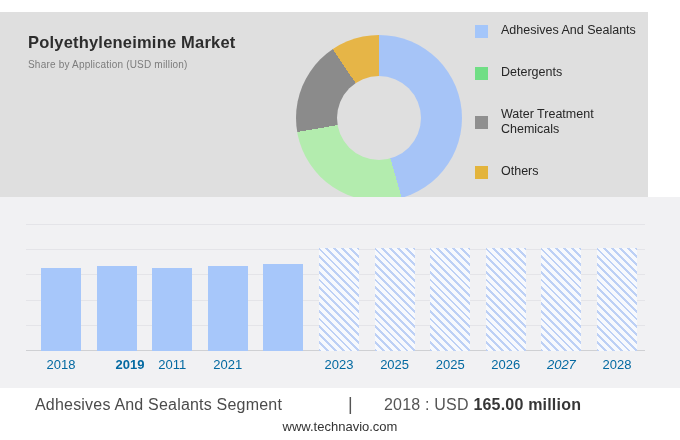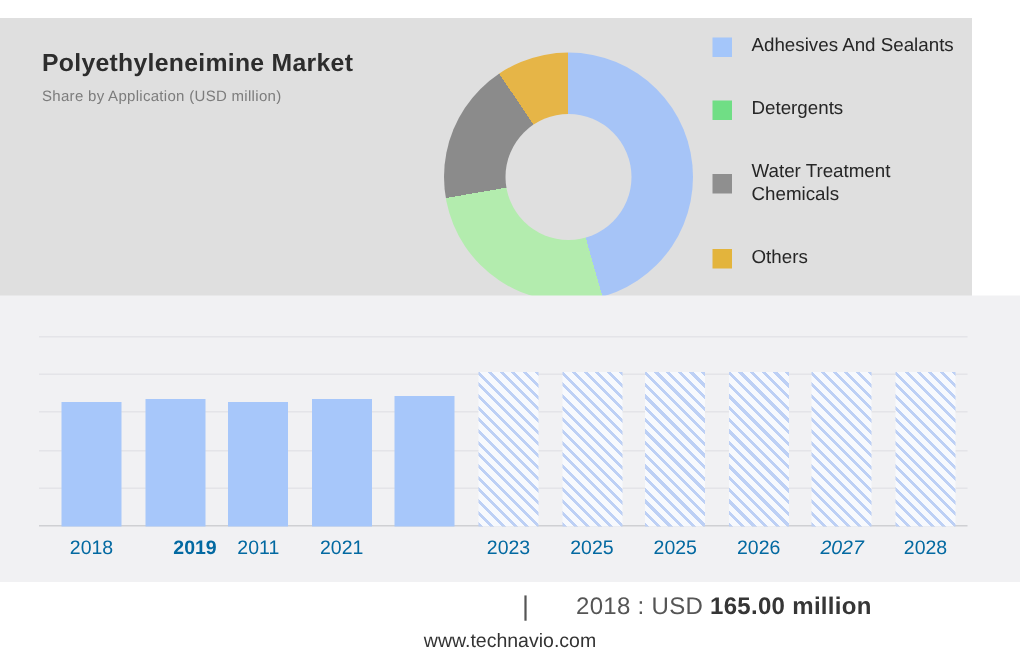--- a/index.html
+++ b/index.html
@@ -103,18 +103,19 @@
         <div class="xlabel" style="left: 285px;">2023</div>
         <div class="xlabel" style="left: 340.6px;">2025</div>
         <div class="xlabel" style="left: 396.2px;">2025</div>
         <div class="xlabel" style="left: 451.8px;">2026</div>
         <div class="xlabel" style="left: 507.4px; font-style: italic;">2027</div>
         <div class="xlabel" style="left: 563px;">2028</div>
       </div>
   </section>
 
   <section class="footer">
+    <span class="seg-label">Adhesives And Sealants Segment</span>
     <span class="foot-divider">|</span>
     <span class="stat"><span>2018 : USD</span>&nbsp;<b>165.00 million</b></span>
     <div class="url">www.technavio.com</div>
   </section>
 
 </div>
 
 </body></html>

